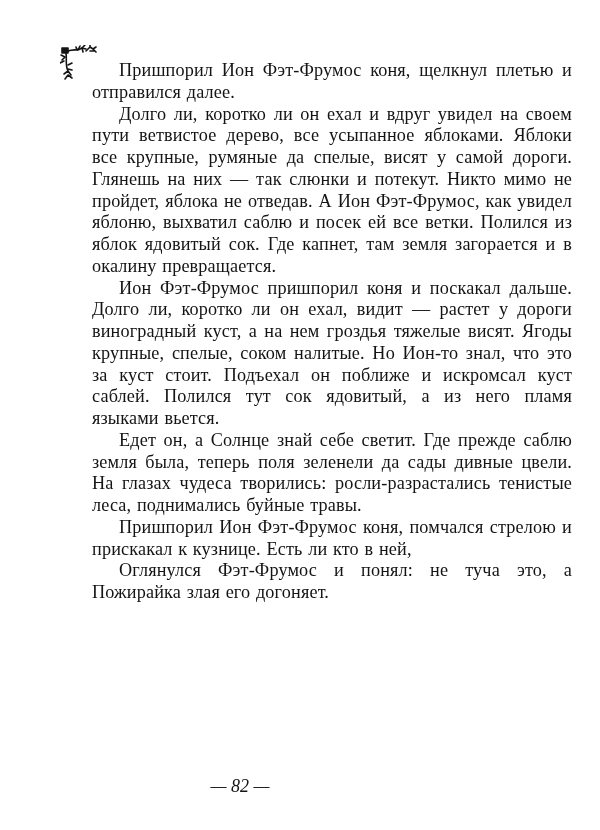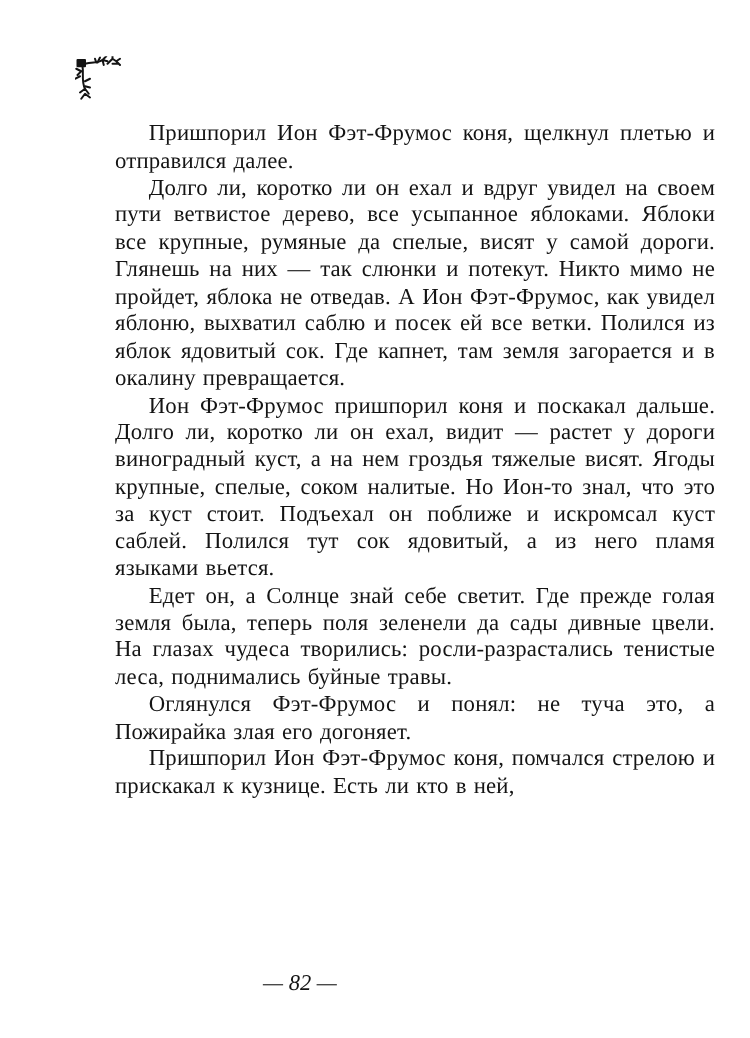--- a/index.html
+++ b/index.html
@@ -34,21 +34,20 @@
       word-spacing: 1px;
     }
     .para {
       margin: 0;
       text-indent: 27px;
       text-align: justify;
       hyphens: manual;
     }
     .para.first {
       text-indent: 27px;
-      margin-top: 36px;
     }
     .page-number {
       position: absolute;
       left: 0;
       width: 480px;
       top: 776px;
       text-align: center;
       font-size: 18px;
       font-style: italic;
       font-family: "Liberation Serif", "DejaVu Serif", serif;
@@ -68,18 +67,18 @@
     <path d="M6 8 C7 14, 5 20, 8 26"></path>
     <path d="M5 12 l-4 -2 M5 12 l-3 3 M4 16 l-4 2"></path>
     <path d="M8 20 l4 -2 M8 24 l4 1 M8 26 l-4 3 M8 26 l3 4 M8 30 l-3 4 M8 30 l4 3"></path>
   </g>
 </svg>
 
 <div class="text-block">
   <p class="para first">Пришпорил Ион Фэт-Фрумос коня, щелкнул плетью и отправился далее.</p>
   <p class="para">Долго ли, коротко ли он ехал и вдруг увидел на своем пути ветвистое дерево, все усыпан­ное яблоками. Яблоки все крупные, румяные да спелые, висят у самой дороги. Глянешь на них&nbsp;— так слюнки и потекут. Никто мимо не пройдет, яблока не отведав. А Ион Фэт-Фрумос, как увидел яблоню, выхватил саблю и посек ей все ветки. Полился из яблок ядовитый сок. Где кап­нет, там земля загорается и в окалину превра­щается.</p>
   <p class="para">Ион Фэт-Фрумос пришпорил коня и поскакал дальше. Долго ли, коротко ли он ехал, видит&nbsp;— рас­тет у дороги виноградный куст, а на нем гроздья тяжелые висят. Ягоды крупные, спелые, соком налитые. Но Ион-то знал, что это за куст стоит. Подъехал он поближе и искромсал куст саблей. Полился тут сок ядовитый, а из него пламя языками вьется.</p>
-  <p class="para">Едет он, а Солнце знай себе светит. Где прежде голая земля была, теперь поля зеленели да сады дивные цвели. На глазах чудеса творились: росли-разрастались тенистые леса, поднимались буйные травы.</p>
+  <p class="para">Едет он, а Солнце знай себе светит. Где прежде саблю земля была, теперь поля зеленели да сады дивные цвели. На глазах чудеса творились: росли-разрастались тенистые леса, поднимались буйные травы.</p>
+  <p class="para">Пришпорил Ион Фэт-Фрумос коня, помчался стрелою и прискакал к кузнице. Есть ли кто в ней,</p>
   <p class="para">Оглянулся Фэт-Фрумос и понял: не туча это, а Пожирайка злая его догоняет.</p>
-  <p class="para">Пришпорил Ион Фэт-Фрумос коня, помчался стрелою и прискакал к кузнице. Есть ли кто в ней,</p>
 </div>
 
 <div class="page-number">— 82 —</div>
 
 </body></html>

